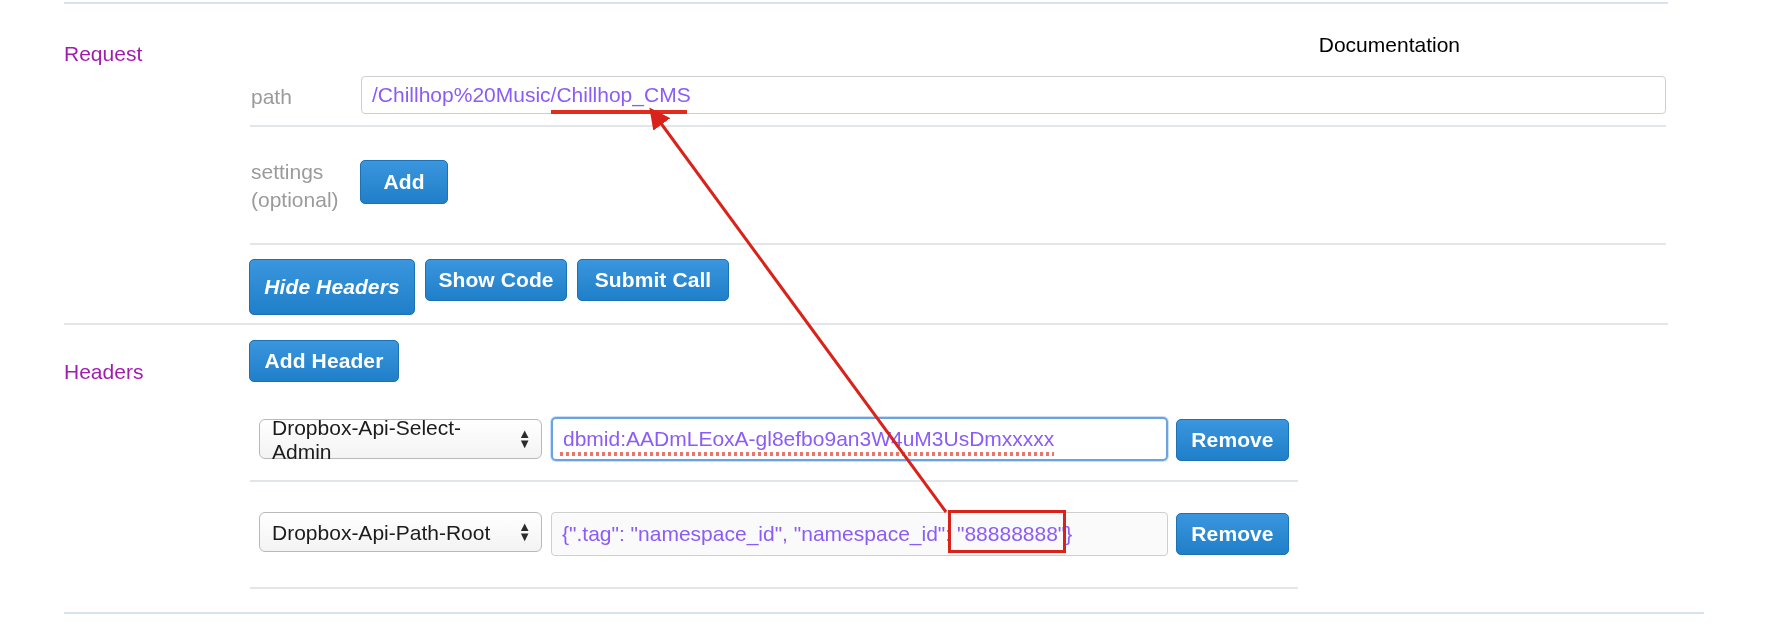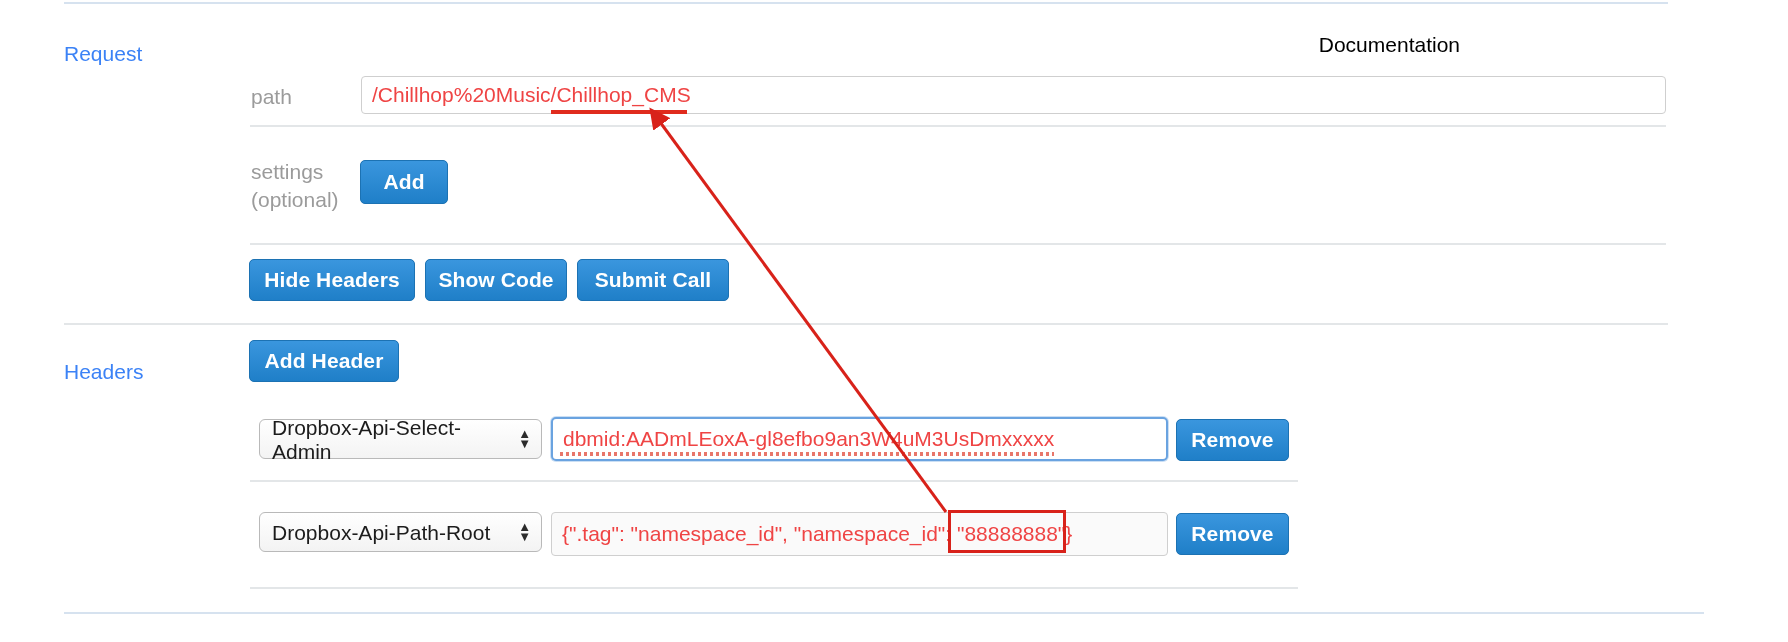--- a/index.html
+++ b/index.html
@@ -40,21 +40,21 @@
   .rule-path-bottom  { left: 250px; top: 125px; width: 1416px; }
   .rule-settings-bot { left: 250px; top: 243px; width: 1416px; }
   .rule-actions-bot  { left: 64px;  top: 323px; width: 1604px; }
   .rule-hdr1-bot     { left: 250px; top: 480px; width: 1048px; }
   .rule-hdr2-bot     { left: 250px; top: 587px; width: 1048px; }
 
   
   .section-label {
     position: absolute;
     font-size: 21px;
-    color: #3b82f6;
+    color: #a21caf;
     font-weight: 400;
     line-height: 1.35;
     white-space: pre-line;
   }
   .lbl-request { left: 64px; top: 40px; }
   .lbl-headers { left: 64px; top: 358px; }
 
   .field-label {
     position: absolute;
     font-size: 21px;
@@ -77,21 +77,21 @@
 
   
   .text-input {
     position: absolute;
     box-sizing: border-box;
     border: 1px solid #cfcfcf;
     border-radius: 4px;
     background: #fff;
     font-family: "Liberation Sans", sans-serif;
     font-size: 21px;
-    color: #ef4444;
+    color: #8b5cf6;
     padding: 0 10px;
     outline: none;
   }
   .input-path {
     left: 361px;
     top: 76px;
     width: 1305px;
     height: 38px;
     line-height: 36px;
   }
@@ -170,21 +170,21 @@
     font-size: 21px;
     font-weight: bold;
     font-family: "Liberation Sans", sans-serif;
     display: flex;
     align-items: center;
     justify-content: center;
     cursor: pointer;
     letter-spacing: .1px;
   }
   .btn-add        { left: 360px; top: 160px; width: 88px; height: 44px; }
-  .btn-hide       { left: 249px; top: 259px; width: 166px; height: 42px; }
+  .btn-hide       { left: 249px; top: 259px; width: 166px; height: 56px; font-style: italic; }
   .btn-showcode   { left: 425px; top: 259px; width: 142px; height: 42px; }
   .btn-submit     { left: 577px; top: 259px; width: 152px; height: 42px; }
   .btn-addheader  { left: 249px; top: 340px; width: 150px; height: 42px; }
   .btn-remove1    { left: 1176px; top: 419px; width: 113px; height: 42px; }
   .btn-remove2    { left: 1176px; top: 513px; width: 113px; height: 42px; }
 
   
   .anno-underline {
     position: absolute;
     left: 551px;

